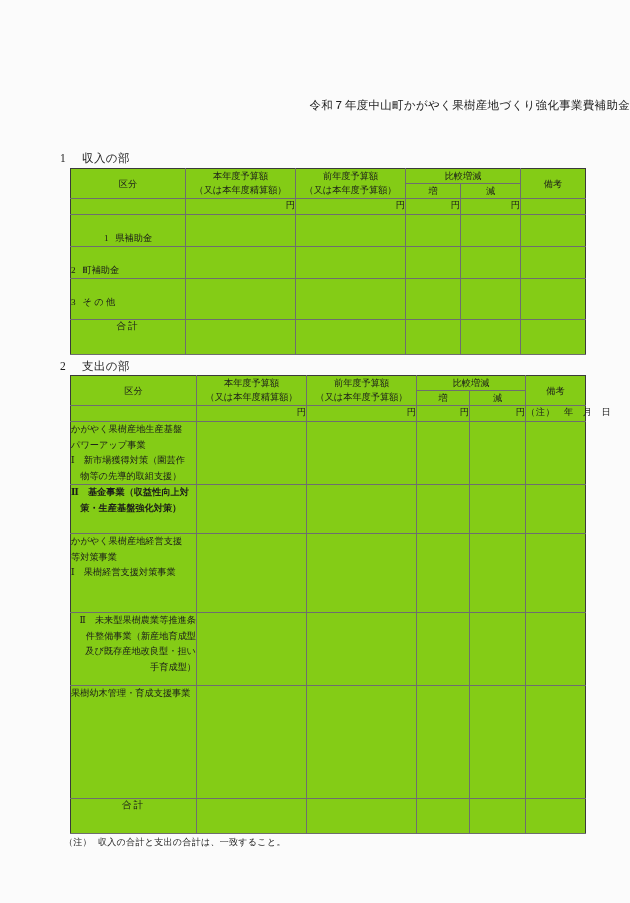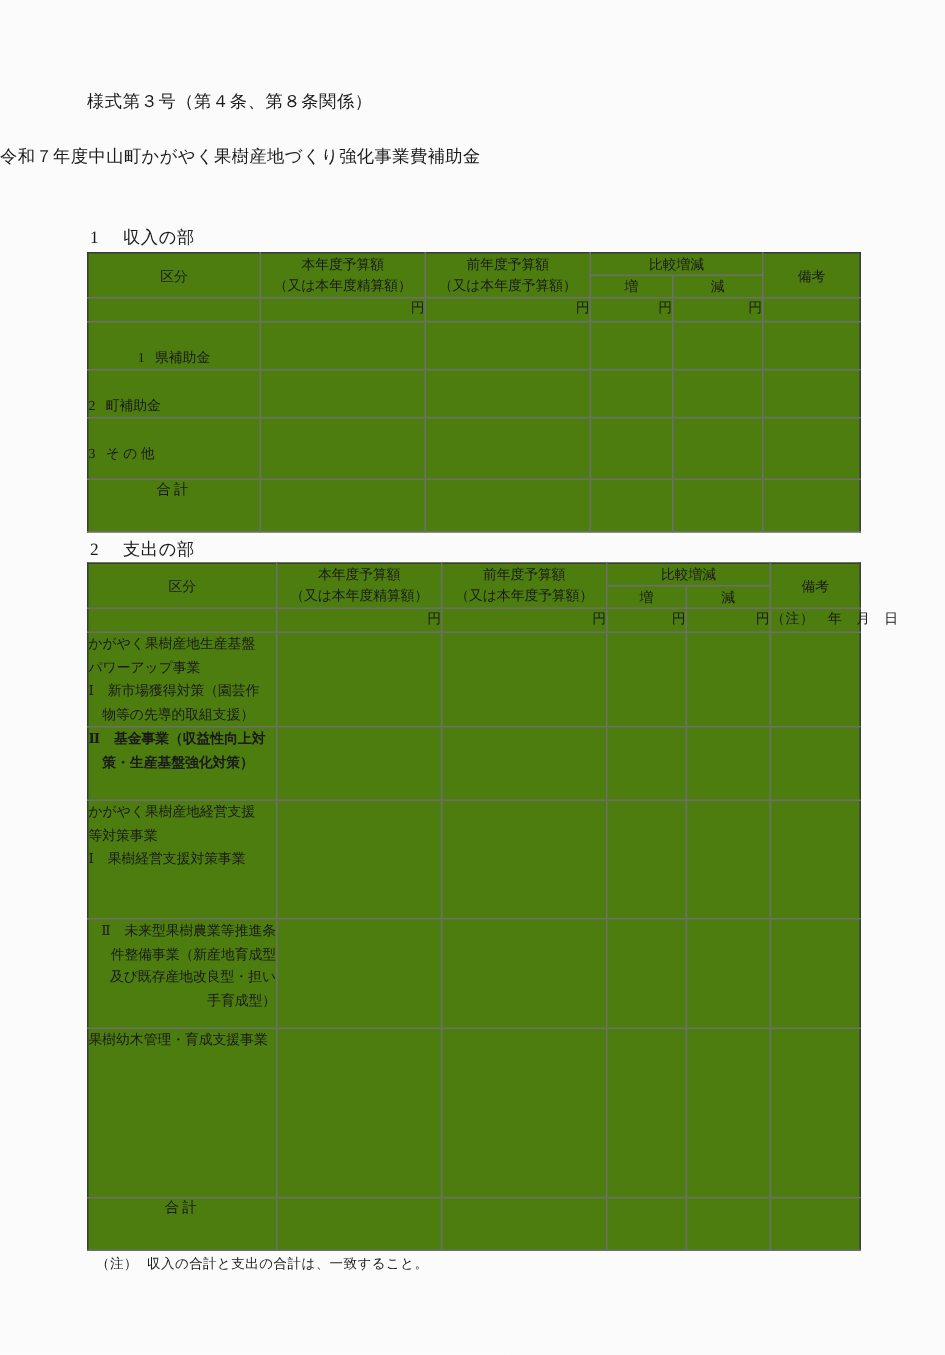--- a/index.html
+++ b/index.html
@@ -28,21 +28,21 @@
     top: 60px;
     font-size: 11.5px;
     letter-spacing: 0.4px;
     white-space: nowrap;
   }
   .doc-title {
     position: absolute;
     left: 0;
     right: 0;
     top: 96px;
-    text-align: left;
+    text-align: right;
     font-size: 11.5px;
     line-height: 19px;
     letter-spacing: 0.3px;
   }
   .doc-title .line2 {
     display: block;
   }
 
   
   .section-heading {
@@ -55,21 +55,22 @@
     display: inline-block;
     width: 22px;
   }
 
   
   table.form-table {
     position: absolute;
     border-collapse: collapse;
     table-layout: fixed;
     font-size: 9.2px;
-    background: #4d7c0f;
+    background: #84cc16;
+    margin-left: 12px;
   }
   table.form-table td,
   table.form-table th {
     border: 1px solid #6e6e6e;
     padding: 0;
     font-weight: normal;
     vertical-align: top;
   }
   table.form-table .outer-top td,
   table.form-table .outer-top th {
@@ -143,21 +144,20 @@
   .footnote .fn-label {
     display: inline-block;
     width: 34px;
   }
 </style>
 </head>
 <body>
 
 <div class="page">
 
-  <div class="form-no">様式第３号（第４条、第８条関係）</div>
 
   <div class="doc-title">
     <span>令和７年度中山町かがやく果樹産地づくり強化事業費補助金</span>
   </div>
 
   <div class="section-heading" style="left:60px; top:151px;">
     <span class="num">1</span><span>収入の部</span>
   </div>
 
   <table class="form-table" style="left:58px; top:168px; width:515px;">

